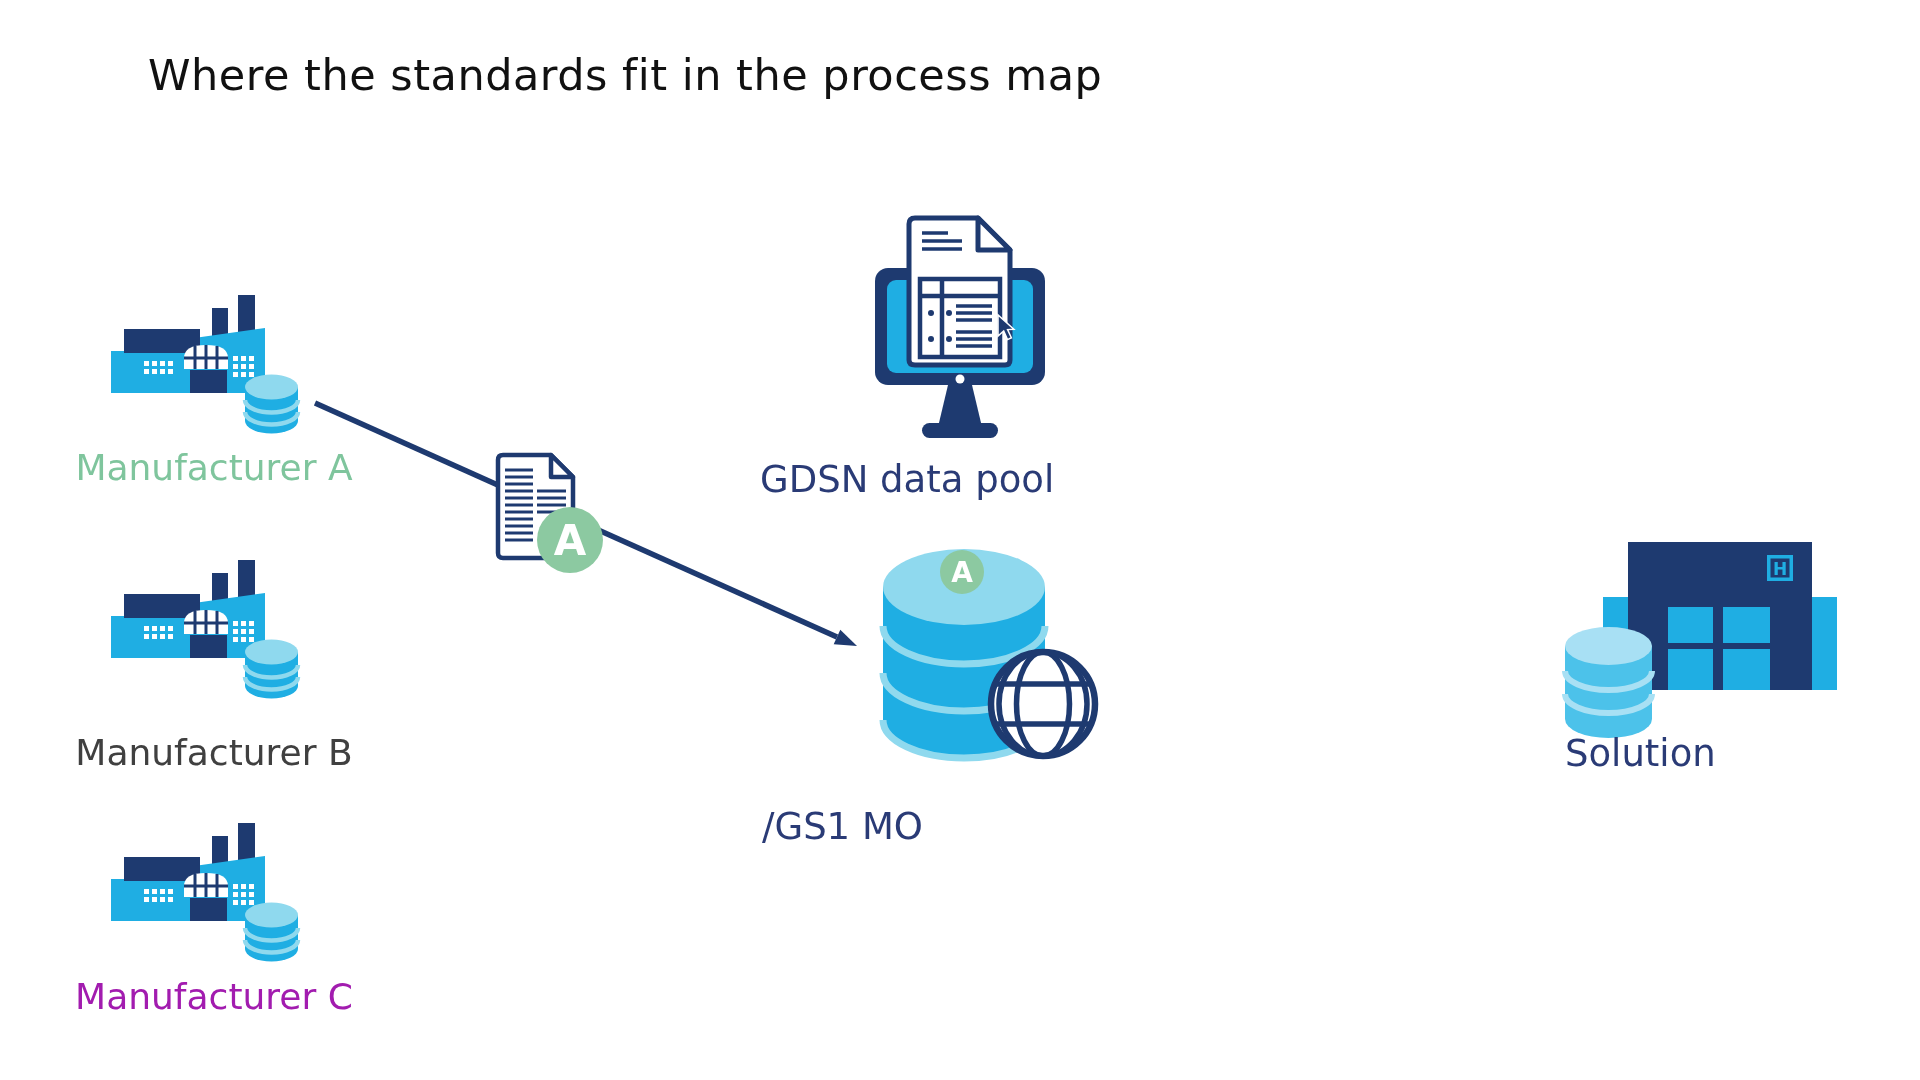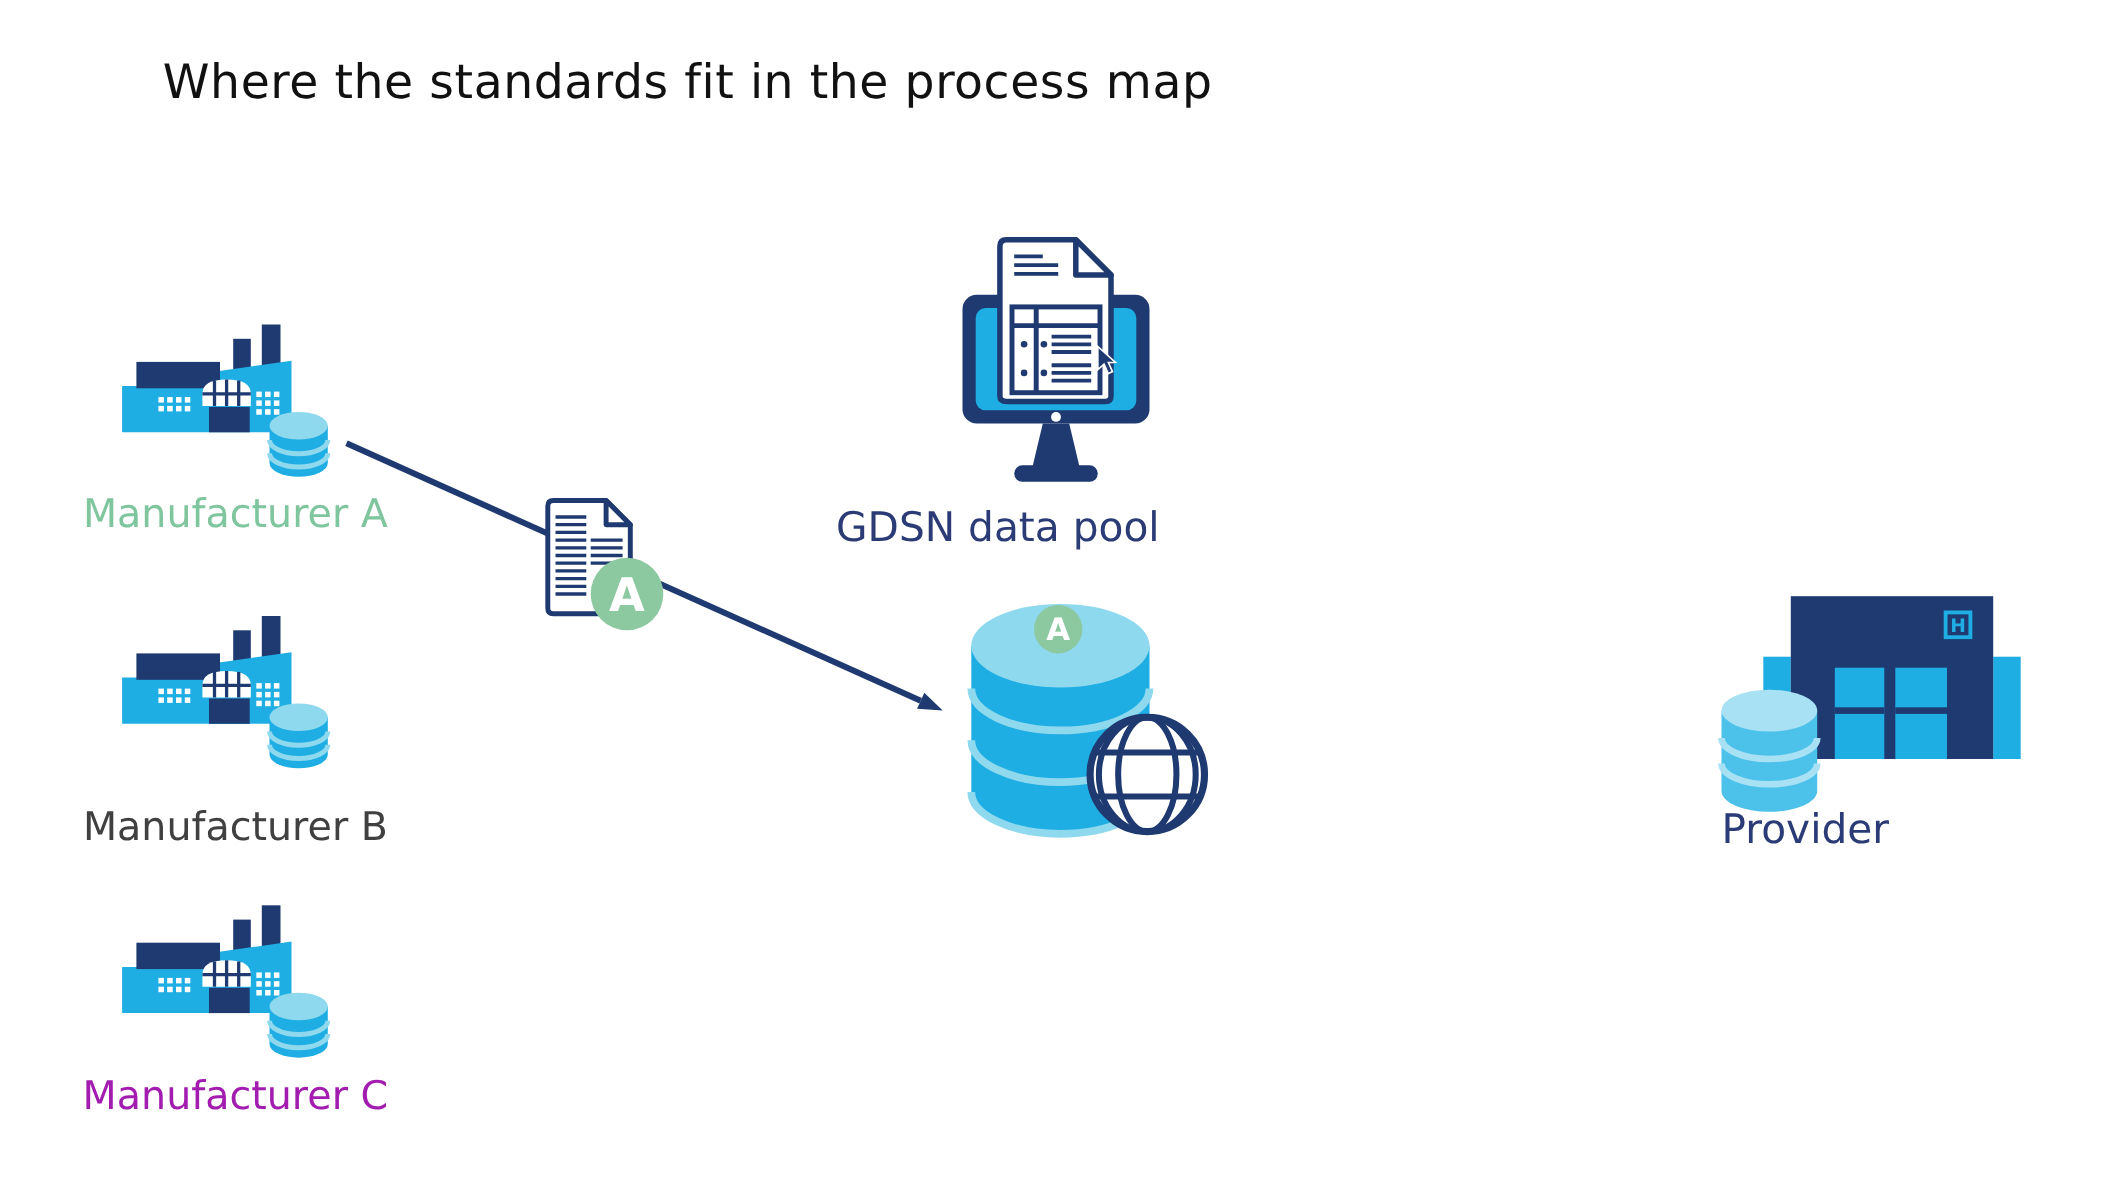--- a/index.html
+++ b/index.html
@@ -176,20 +176,21 @@
       <circle cx="168" cy="162" r="52" fill="#ffffff" stroke="var(--icon-navy)" stroke-width="6.5"></circle>
       <ellipse cx="168" cy="162" rx="26.5" ry="52" fill="none" stroke="var(--icon-navy)" stroke-width="5.5"></ellipse>
       <ellipse cx="168" cy="162" rx="44" ry="52" fill="none" stroke="var(--icon-navy)" stroke-width="5.5"></ellipse>
       <line x1="120.5" y1="142" x2="215.5" y2="142" stroke="var(--icon-navy)" stroke-width="5.5"></line>
       <line x1="120.5" y1="182" x2="215.5" y2="182" stroke="var(--icon-navy)" stroke-width="5.5"></line>
     </g>
   </svg>
 </div>
 <div class="abs badge badge-db">A</div>
 <div class="abs node-label" style="left:762px;top:804px;width:400px;line-height:46px;">
+  <div>/GS1 MO</div>
 </div>
 
 <div class="abs" style="left:1560px;top:538px;">
   <svg width="280" height="205" viewBox="0 0 280 205">
     <rect x="43" y="59" width="25" height="93" fill="var(--icon-cyan)"></rect>
     <rect x="252" y="59" width="25" height="93" fill="var(--icon-cyan)"></rect>
     <rect x="68" y="4" width="184" height="148" fill="var(--icon-navy)"></rect>
     <g>
       <rect x="207" y="17" width="26" height="26" fill="var(--icon-cyan)"></rect>
       <rect x="210.5" y="20.5" width="19" height="19" fill="var(--icon-navy)"></rect>
@@ -200,13 +201,13 @@
     <rect x="108" y="105" width="45" height="6" fill="var(--icon-navy)"></rect>
     <rect x="163" y="105" width="47" height="6" fill="var(--icon-navy)"></rect>
     <g>
       <path d="M5,108 v73 a43.5,19 0 0 0 87,0 v-73 z" fill="var(--hosp-cyl)"></path>
       <path d="M5,133 a43.5,19 0 0 0 87,0" stroke="var(--hosp-cyl-light)" stroke-width="6" fill="none"></path>
       <path d="M5,156 a43.5,19 0 0 0 87,0" stroke="var(--hosp-cyl-light)" stroke-width="6" fill="none"></path>
       <ellipse cx="48.5" cy="108" rx="43.5" ry="19" fill="var(--hosp-cyl-light)"></ellipse>
     </g>
   </svg>
 </div>
-<div class="abs node-label" style="left:1565px;top:732px;width:300px;">Provider</div>
+<div class="abs node-label" style="left:1565px;top:732px;width:300px;">Solution</div>
 
 </body></html>

